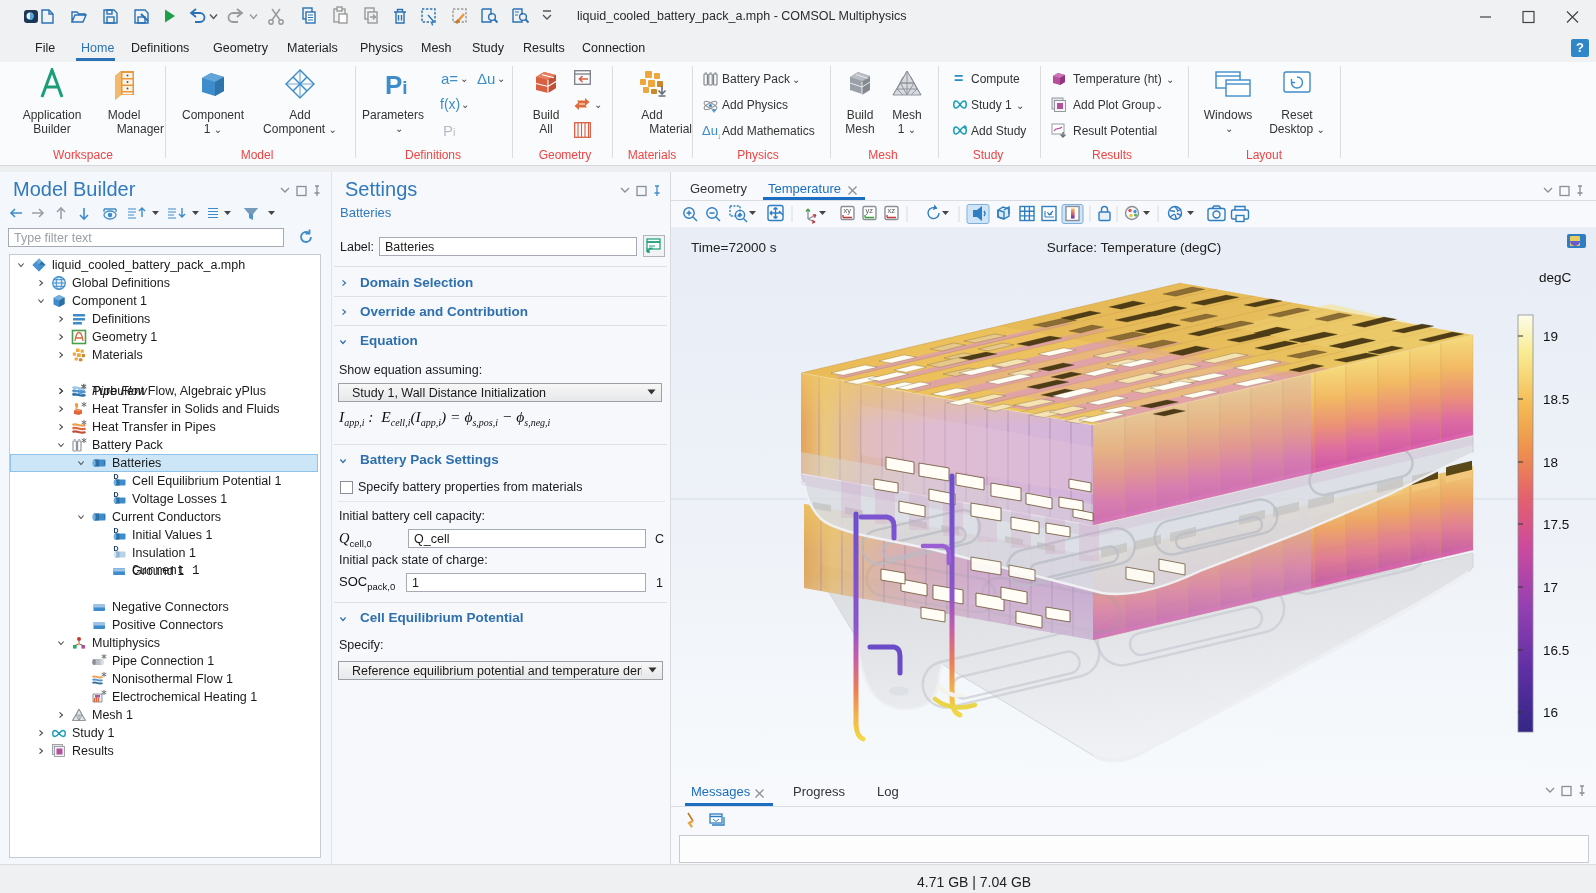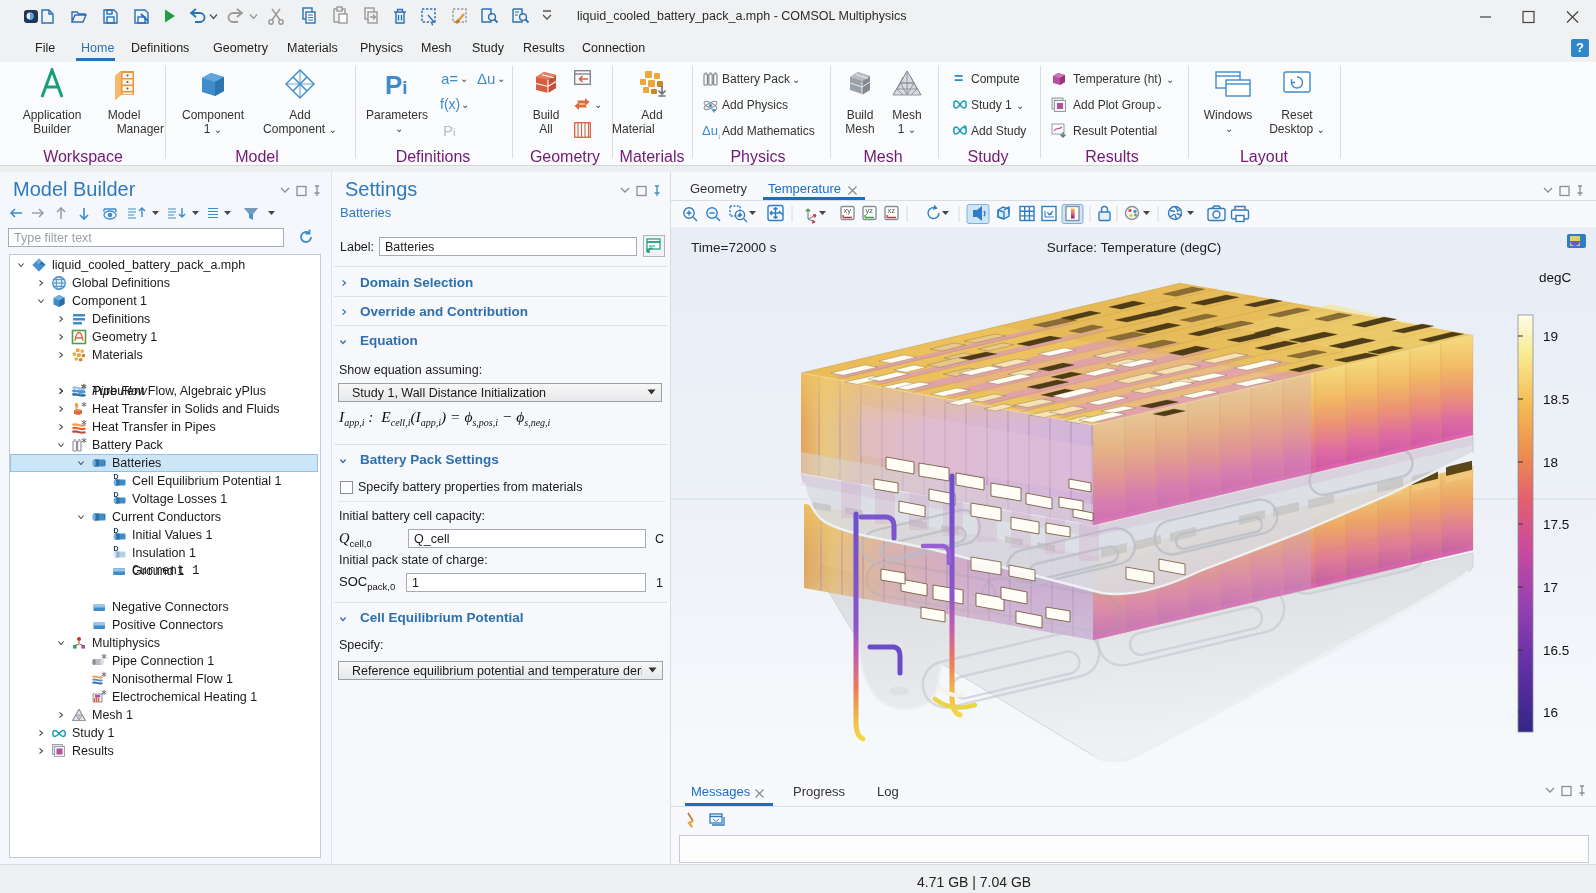--- a/index.html
+++ b/index.html
@@ -1,18 +1,18 @@
 <!DOCTYPE html>
 <html><head><meta charset="utf-8"><style>
 html,body{margin:0;padding:0}
 #root{position:relative;width:1596px;height:893px;background:#eff1f3;font-family:"Liberation Sans",sans-serif;overflow:hidden}
 .abs{position:absolute}
 .t12{font-size:12.5px;color:#1a1a1a;white-space:nowrap}
 .t11{font-size:12px;color:#333;white-space:nowrap}
-.glab{font-size:16px;color:#701a75;white-space:nowrap}
+.glab{font-size:12px;color:#ef4444;white-space:nowrap}
 .hdr{font-size:20px;color:#3079bd;white-space:nowrap}
 .sec{font-size:13.5px;font-weight:700;color:#2e6fae;white-space:nowrap}
 .vsep{position:absolute;width:1px;background:#dcdcdc}
 .inp{position:absolute;background:#fff;border:1px solid #a6abb3}
 .chev{font-size:10px;color:#444}
 svg{display:block}
 </style></head><body>
 <div id="root">
 
 <div class="abs" style="left:0;top:0;width:1596px;height:62px;background:#f0f1f2"></div>
@@ -160,21 +160,21 @@
 <path d="M16 2 L30 16 L16 30 L2 16 Z"></path>
           <path d="M16 2 L16 30 M2 16 L30 16" opacity="0.7"></path>
 <path d="M16 2 L23 9 L16 16 L9 9 Z M9 9 L16 16 L9 23 L2 16 Z M16 16 L23 23 L16 30 L9 23 Z M23 9 L30 16 L23 23 L16 16 Z" opacity="0.55"></path>
 <path d="M9 9 L23 23 M23 9 L9 23"></path>
 </g>
 </svg>
 <div class="t11" style="position:absolute;left:260px;top:46px;width:80px;text-align:center">Add</div>
 <div class="t11" style="position:absolute;left:260px;top:60px;width:80px;text-align:center">Component <span class="chev">⌄</span></div>
 
 <div class="abs" style="left:385px;top:8px;font-size:26px;color:#3e8ccb;font-weight:700">P<span style="font-size:19px">i</span></div>
-<div class="t11" style="position:absolute;left:357px;top:46px;width:80px;text-align:center">Parameters</div>
+<div class="t11" style="position:absolute;left:344px;top:46px;width:80px;text-align:right">Parameters</div>
 <div class="chev" style="position:absolute;left:395px;top:61px">⌄</div>
 <div class="abs" style="left:441px;top:8px;font-size:15px;color:#3e8ccb">a=</div>
       <div class="chev" style="position:absolute;left:460px;top:11px">⌄</div>
 <div class="abs" style="left:477px;top:8px;font-size:15px;color:#3e8ccb">Δu</div>
       <div class="chev" style="position:absolute;left:497px;top:11px">⌄</div>
 <div class="abs" style="left:440px;top:34px;font-size:14px;color:#3e8ccb">f(x)</div>
       <div class="chev" style="position:absolute;left:461px;top:37px">⌄</div>
 <div class="abs" style="left:443px;top:60px;font-size:15px;color:#b8bcc2">P<span style="font-size:11px">i</span></div>
 
 <svg class="abs" style="left:532px;top:6px" width="30" height="30" viewBox="0 0 30 30">
@@ -206,21 +206,21 @@
           <rect x="18" y="5" width="6" height="6" rx="1"></rect>
           <rect x="4" y="11" width="6" height="6" rx="1"></rect>
           <rect x="12" y="12" width="7" height="7" rx="1"></rect>
           <rect x="21" y="13" width="6" height="6" rx="1" fill="#c9882a"></rect>
           <rect x="7" y="19" width="6" height="6" rx="1"></rect>
           <rect x="15" y="21" width="6" height="5" rx="1" fill="#c9882a"></rect>
         </g>
 <path d="M26 18 v8 m-3.5 -3.5 l3.5 3.5 3.5 -3.5 m-7 5.5 h7" stroke="#6a6f77" stroke-width="1.6" fill="none"></path>
 </svg>
 <div class="t11" style="position:absolute;left:612px;top:46px;width:80px;text-align:center">Add</div>
-<div class="t11" style="position:absolute;left:612px;top:60px;width:80px;text-align:left">Material</div>
+<div class="t11" style="position:absolute;left:612px;top:60px;width:80px;text-align:right">Material</div>
 
 <svg class="abs" style="left:703px;top:10px" width="15" height="15" viewBox="0 0 15 15">
         <rect x="1" y="2" width="3.4" height="11" rx="0.8" fill="none" stroke="#7a7f87" stroke-width="1.1"></rect>
         <rect x="5.8" y="2" width="3.4" height="11" rx="0.8" fill="none" stroke="#7a7f87" stroke-width="1.1"></rect>
         <rect x="10.6" y="2" width="3.4" height="11" rx="0.8" fill="none" stroke="#7a7f87" stroke-width="1.1"></rect>
         <path d="M1.8 1 h2 m2.8 0 h2 m2.8 0 h2" stroke="#7a7f87" stroke-width="1.1"></path>
       </svg>
 <div class="t11" style="position:absolute;left:722px;top:10px">Battery Pack</div>
       <div class="chev" style="position:absolute;left:792px;top:12px">⌄</div>
 <svg class="abs" style="left:703px;top:36px" width="15" height="15" viewBox="0 0 15 15">

